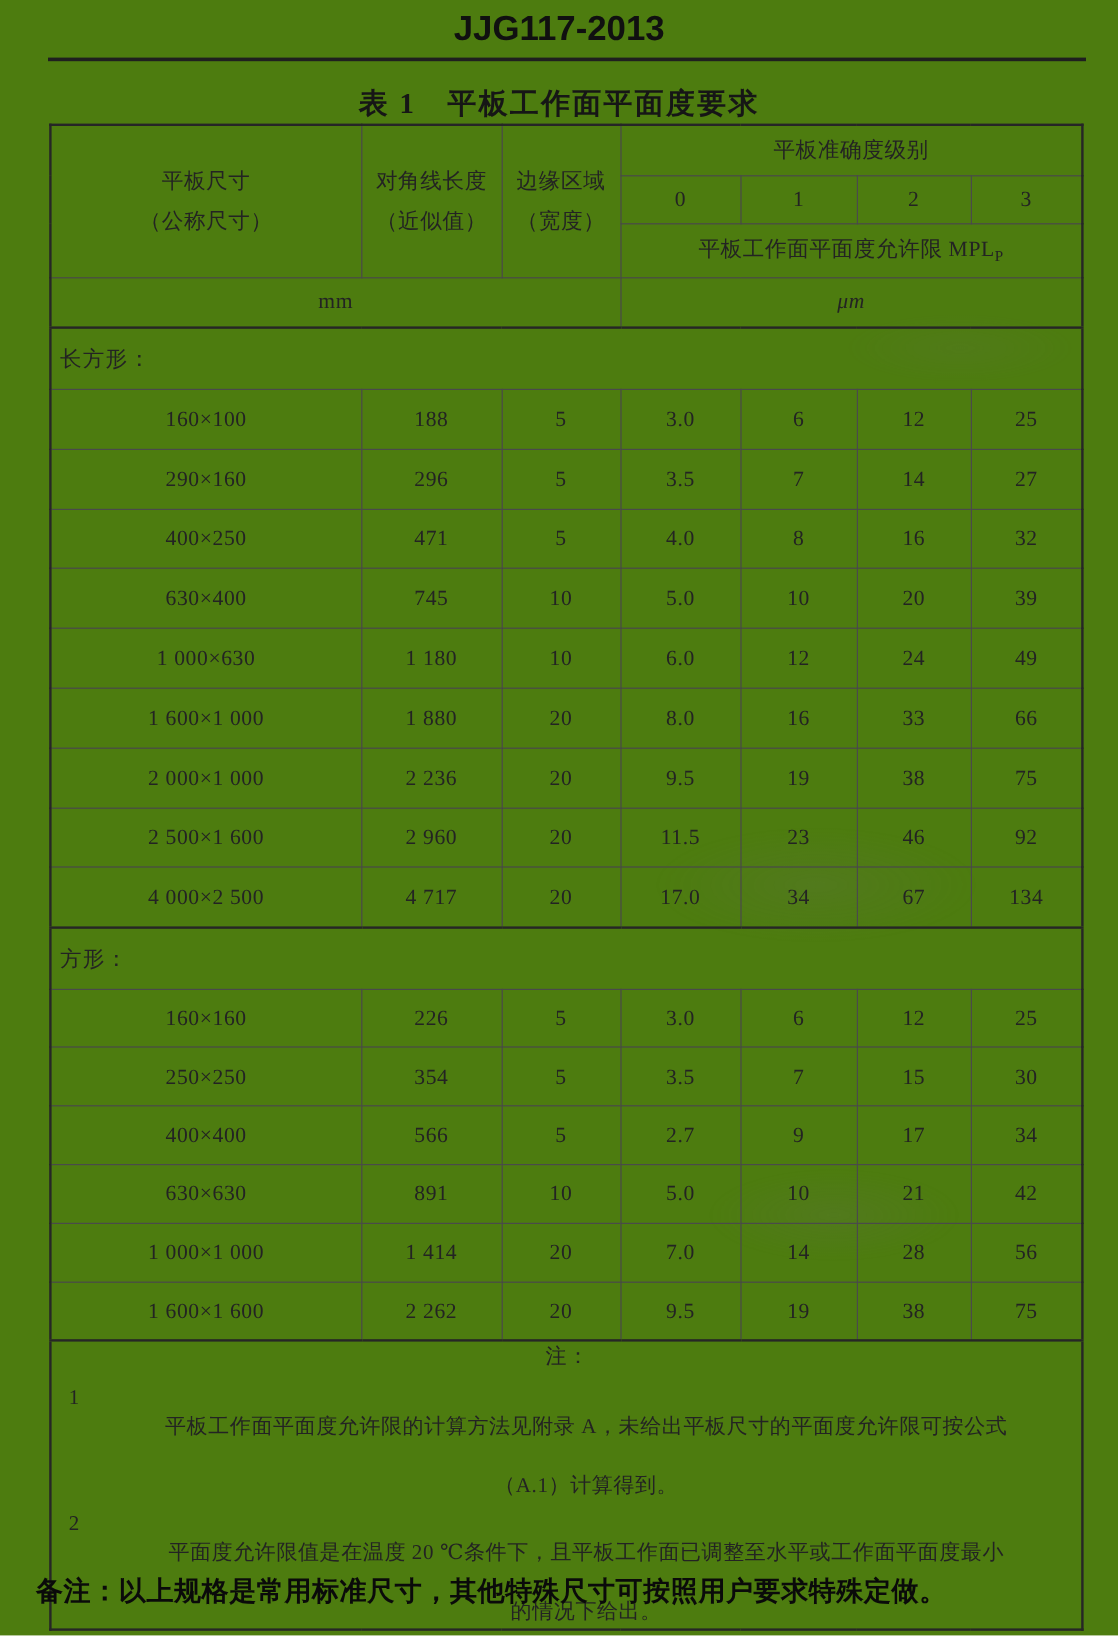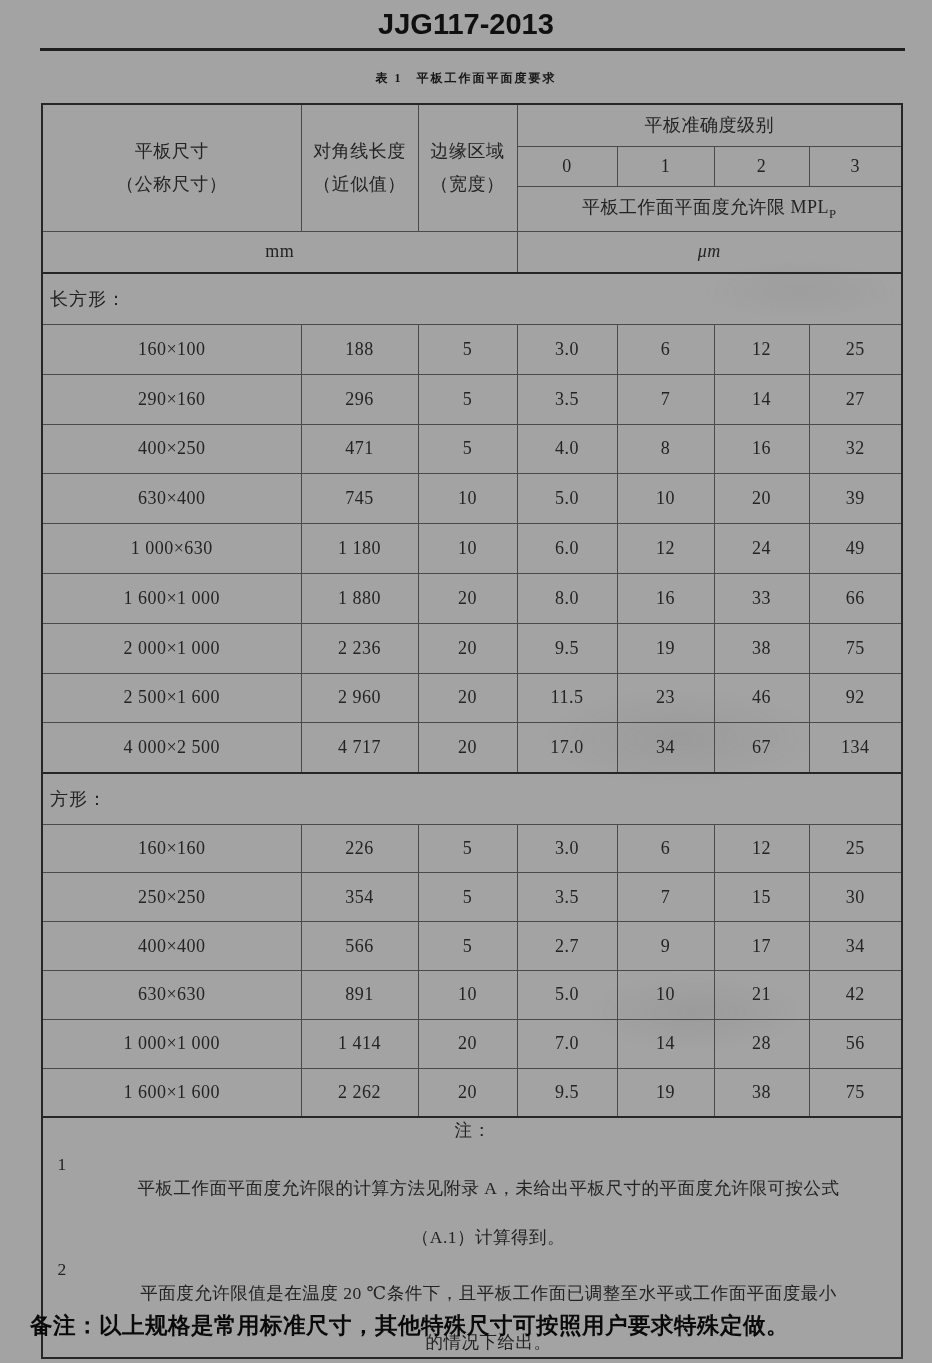--- a/index.html
+++ b/index.html
@@ -1,19 +1,19 @@
 <!DOCTYPE html>
 <html><head>
 <meta charset="utf-8">
 <style>
   html,body{margin:0;padding:0;background:#ffffff;}
   .page{
     position:relative;
     width:932px;height:1363px;
-    background:#a3a3a3;
+    background:#4d7c0f;
     overflow:hidden;
     font-family:"Liberation Serif","DejaVu Serif",serif;
     color:#1d1d1d;
   }
   
   .blob{position:absolute;border-radius:50%;pointer-events:none;
     background:radial-gradient(closest-side,rgba(110,110,110,.14),rgba(110,110,110,0));
     filter:blur(2px);}
   .blob.b1{left:545px;top:690px;width:270px;height:95px;}
   .blob.b2{left:590px;top:975px;width:210px;height:75px;}
@@ -21,21 +21,21 @@
 
   .doc-title{
     position:absolute;top:8px;left:0;right:0;
     text-align:center;
     font-family:"Liberation Sans","DejaVu Sans",sans-serif;
     font-weight:800;font-size:29px;color:#101010;letter-spacing:0px;
   }
   .title-rule{position:absolute;top:48px;left:40px;width:865px;height:3px;background:#1f1f1f;}
   .caption{
     position:absolute;top:70px;left:0;right:0;text-align:center;
-    font-weight:700;font-size:12px;letter-spacing:2px;color:#161616;
+    font-weight:700;font-size:24px;letter-spacing:2px;color:#161616;
   }
 
   table.main{
     position:absolute;top:103px;left:41px;width:860px;
     border-collapse:collapse;table-layout:fixed;
     border:2.6px solid #262626;
     font-size:18px;
   }
   table.main td{
     border:1.4px solid #4a4a4a;

